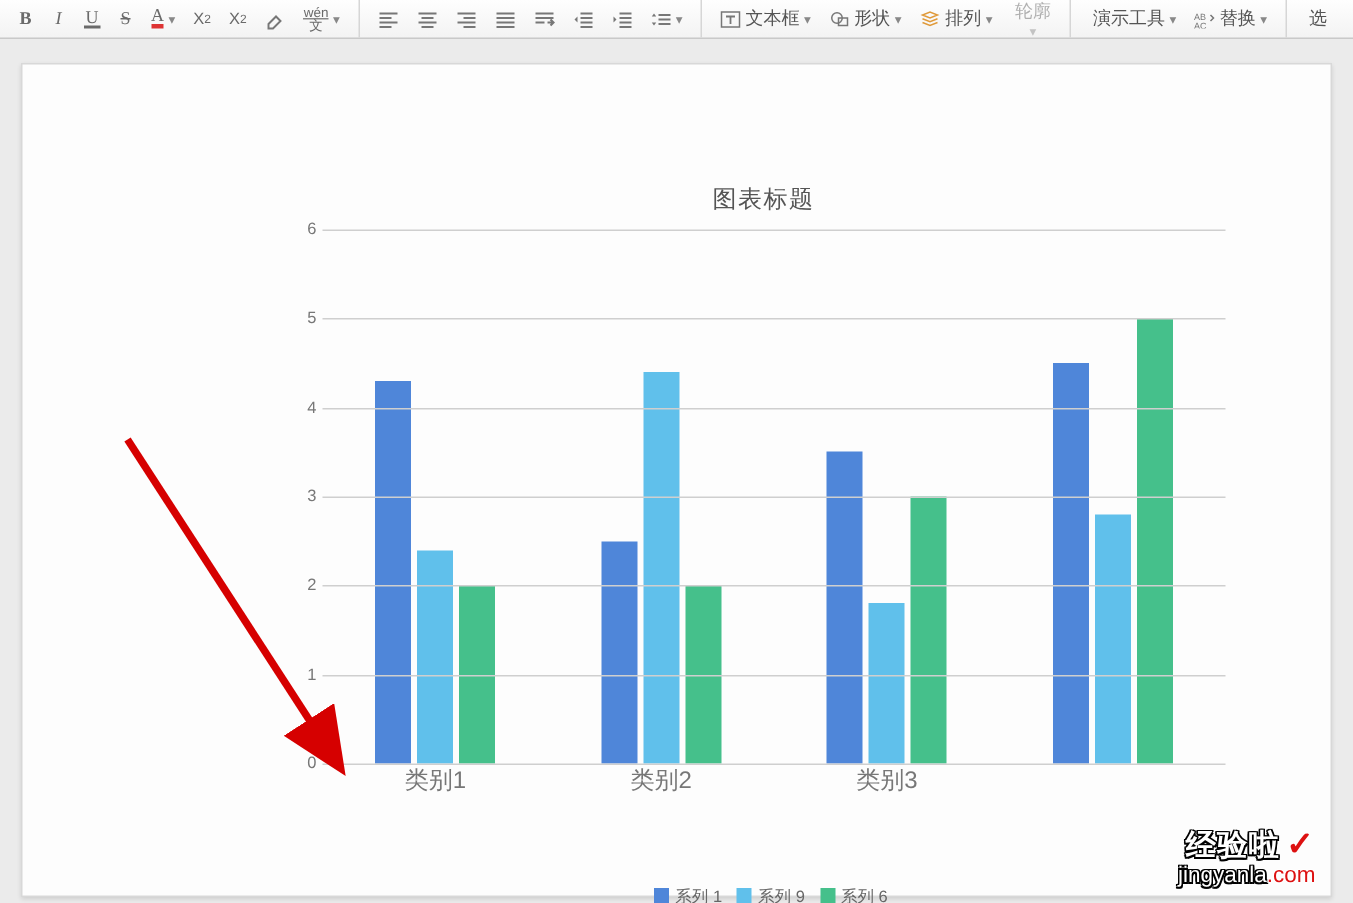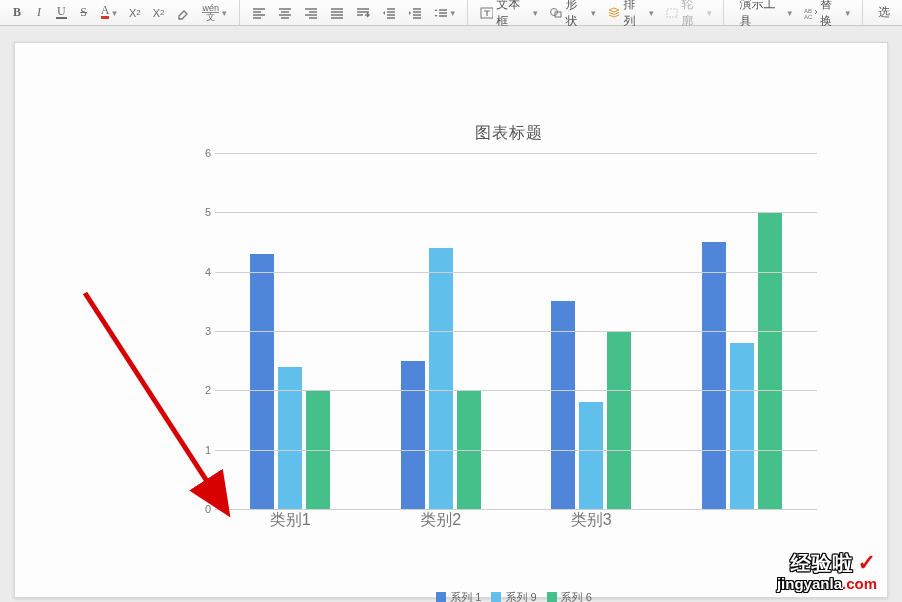--- a/index.html
+++ b/index.html
@@ -31,21 +31,21 @@
     align-items: center;
     justify-content: center;
     border: 1px solid transparent;
     border-radius: 2px;
     color: #6a6a6a;
     cursor: pointer;
   }
   .tb-btn svg { display:block; }
   .tb-btn .label { margin-left:3px; font-size:12px; color:#555; }
   .tb-btn .caret { margin-left:3px; font-size:9px; color:#888; }
-  .disabled { opacity:.45; cursor:default; }
+  .disabled { opacity:.45; cursor:default;flex-direction:column; }
   .U-line { border-bottom:2px solid #6a6a6a; line-height:10px; display:inline-block; padding:0 1px 1px; font-family:"Times New Roman",serif; }
 
   
   .stage {
     position: relative;
     height: calc(100% - 26px);
     background: #ebebeb;
     display: flex;
     align-items: flex-start;
     justify-content: center;
@@ -137,21 +137,21 @@
 
   
   .wm {
     position: absolute;
     right: 10px; bottom: 6px;
     text-align: right;
     line-height: 1;
   }
   .wm .a { font-size: 20px; font-weight: 900; letter-spacing:1px; color:#fff; text-shadow:-1px 0 #000,1px 0 #000,0 -1px #000,0 1px #000,-1px -1px #000,1px 1px #000,-1px 1px #000,1px -1px #000; display:inline-block;}
   .wm .check { color:#d11; text-shadow:none; font-size:22px; margin-left:4px; }
-  .wm .b { font-size: 15px; font-weight: 700; color:#fff; text-shadow:-1px 0 #000,1px 0 #000,0 -1px #000,0 1px #000,-1px -1px #000,1px 1px #000,-1px 1px #000,1px -1px #000; margin-top:2px; }
+  .wm .b { font-size: 15px; font-weight: 400; color:#fff; text-shadow:-1px 0 #000,1px 0 #000,0 -1px #000,0 1px #000,-1px -1px #000,1px 1px #000,-1px 1px #000,1px -1px #000; margin-top:2px; }
   .wm .com { color:#d11; text-shadow:-1px 0 #fff,1px 0 #fff,0 -1px #fff,0 1px #fff; }
 </style>
 </head>
 <body>
 
 <div class="toolbar">
   <div class="tb-group">
     <span class="tb-btn" title="bold">
         <b style="font-family:'Times New Roman',serif;">B</b>
       </span>

